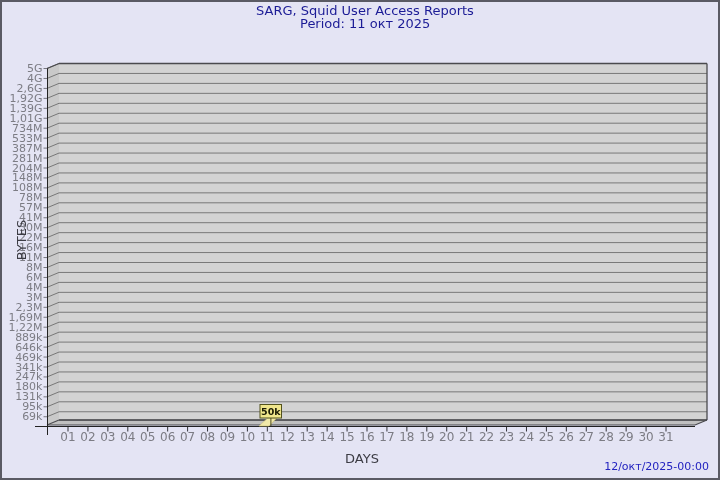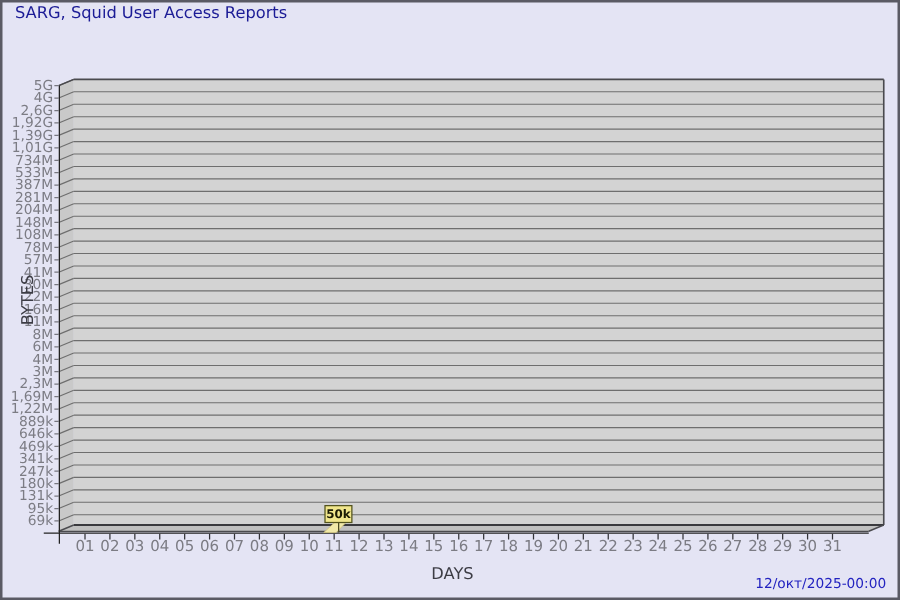--- a/index.html
+++ b/index.html
@@ -13,37 +13,38 @@
     overflow:hidden;
   }
   .title-line{
     position:absolute;
     font-size:13px;
     line-height:13px;
     color:#1c1c96;
     white-space:pre;
     z-index:2;
   }
-  #title-1{top:2px;left:10px;right:0;text-align:left;}
+  #title-1{top:2px;left:10px;right:0;text-align:center;}
   #title-2{top:15px;left:298px;}
   #title-3{top:28px;left:298px;}
   svg{position:absolute;left:0;top:0;z-index:1;}
   text{font-family:"DejaVu Sans", sans-serif;}
   .ytick-label{font-size:11px;fill:#7c7c84;}
   .xtick-label{font-size:12px;fill:#7c7c84;}
   .axis-title{font-size:13px;fill:#3c3c44;}
   .stamp{font-size:11px;fill:#2323c0;}
   .anno-text{font-size:9.5px;font-weight:bold;fill:#1b1b04;}
 </style>
 </head>
 <body>
 
 <div id="frame">
 
   <div id="title-1" class="title-line">SARG, Squid User Access Reports</div>
+  <div id="title-2" class="title-line">Period: 11 окт 2025</div>
 
   <svg id="chart" width="720" height="480" viewBox="0 0 720 480">
 
     <g id="g-walls">
         <polygon points="45,66.5 57,61.5 57,418 45,423" fill="#c9c9c9"></polygon>
         <polygon points="57,418 705,418 693,423 45,423" fill="#c0c0c0"></polygon>
         <rect x="57" y="61.5" width="648" height="356.5" fill="#d3d3d3"></rect>
       </g>
     <g id="g-grid">
         <line x1="45" y1="66.5" x2="57" y2="61.5" stroke="#6e6e6e" stroke-width="0.9"></line>

